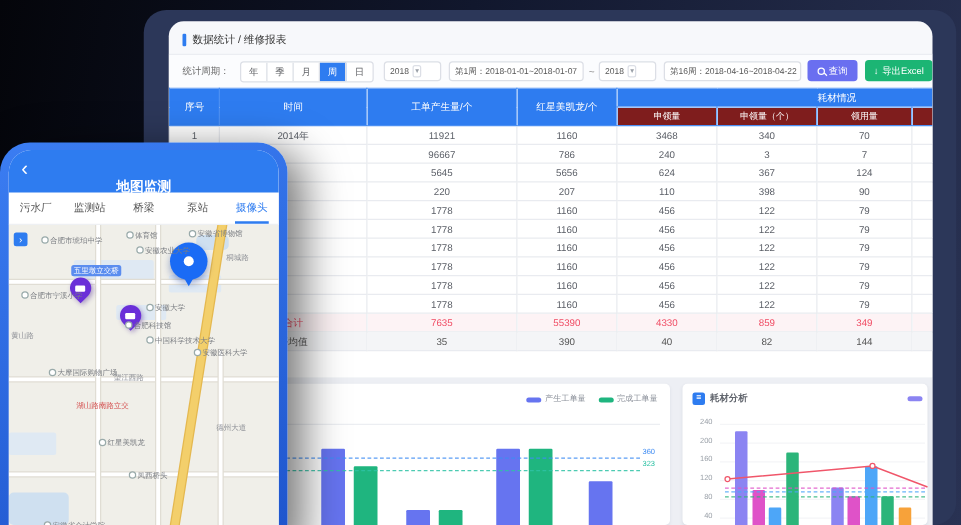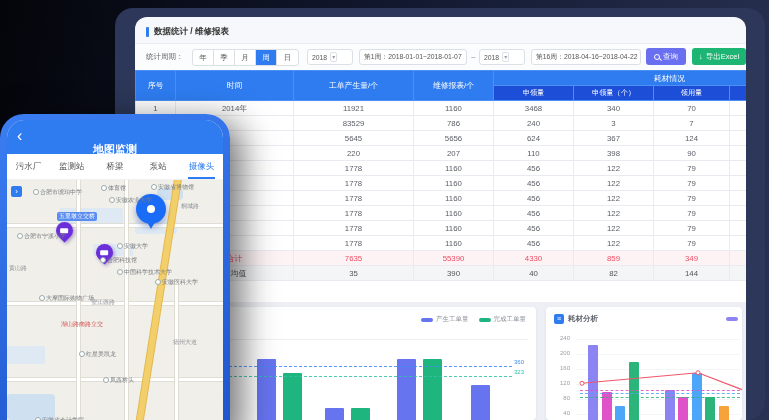--- a/index.html
+++ b/index.html
@@ -6,21 +6,21 @@
   *{box-sizing:border-box;font-family:"Liberation Sans",sans-serif;}
   #stage{position:relative;width:769px;height:420px;overflow:hidden;
          background:linear-gradient(100deg,#04050a 0%,#11172d 45%,#293253 100%);}
   
   .monitor{position:absolute;left:115px;top:8px;width:650px;height:412px;
            background:#2c3759;border-radius:18px;}
   .desk-card{position:absolute;left:20px;top:9px;width:611px;height:403px;
              background:#f7f8fb;border-radius:12px 12px 0 0;overflow:hidden;}
   .breadcrumb{position:absolute;left:11px;top:8px;height:14px;display:flex;align-items:center;gap:5px;}
   .crumb-bar{width:3px;height:10px;background:#2e7cf0;border-radius:1px;}
-  .breadcrumb span{font-size:8.5px;color:#333;font-weight:bold;}
+  .breadcrumb span{font-size:8.5px;color:#333;font-weight:normal;}
   .bc-line{position:absolute;left:0;top:26px;width:100%;height:1px;background:#ebedf2;}
   
   .filterbar{position:absolute;left:0;top:27px;width:100%;height:26px;background:#fbfcfe;}
   .filterbar .lbl{position:absolute;left:11px;top:8px;font-size:7.5px;color:#666;}
   .seg{position:absolute;left:57px;top:5px;display:flex;border:1px solid #dcdfe6;border-radius:3px;overflow:hidden;background:#fff;}
   .seg-btn{width:21px;height:15px;line-height:15px;text-align:center;font-size:7.5px;color:#606266;border-right:1px solid #dcdfe6;cursor:pointer;}
   .seg-btn:last-child{border-right:none;}
   .seg-btn.active{background:#2e7cf0;color:#fff;}
   .mini-select,.mini-input{position:absolute;top:5px;height:16px;background:#fff;border:1px solid #dcdfe6;border-radius:3px;
       font-size:6.8px;color:#555;display:flex;align-items:center;padding:0 4px;white-space:nowrap;overflow:hidden;}
@@ -30,21 +30,21 @@
        display:flex;align-items:center;justify-content:center;gap:3px;cursor:pointer;padding:0 6px;}
   .btn-query{background:#6a6ff0;}
   .btn-export{background:#1cb574;}
   .mag{width:6px;height:6px;border:1px solid #fff;border-radius:50%;position:relative;display:inline-block;}
   .mag::after{content:"";position:absolute;width:3px;height:1px;background:#fff;transform:rotate(45deg);right:-3px;bottom:-1px;}
   
   .tablewrap{position:absolute;left:0;top:53px;width:611px;height:232px;overflow:hidden;background:#fff;}
   table{border-collapse:collapse;table-layout:fixed;width:710px;}
   th,td{border:1px solid #e9ebf0;font-size:7.8px;text-align:center;padding:0;height:15px;overflow:hidden;white-space:nowrap;}
   thead th{background:#2e7cf0;color:#fff;border-color:#4b8ff3;font-weight:normal;font-size:7.8px;}
-  thead tr.sub th{background:#1d4ed8;font-size:7.2px;}
+  thead tr.sub th{background:#7f1d1d;font-size:7.2px;}
   tbody td{color:#5a5e66;background:#fff;}
   tr.total td{background:#fdf3f5;color:#f04c64;}
   tr.avg td{background:#f4f5f7;color:#555;}
   
   .charts{position:absolute;left:0;top:285px;width:611px;height:118px;background:#edeff4;}
   .chart-card{position:absolute;background:#fff;border-radius:4px;box-shadow:0 1px 3px rgba(30,40,80,.08);}
   .cc-left{left:11px;top:5px;width:390px;height:113px;}
   .cc-right{left:411px;top:5px;width:196px;height:113px;}
   .legend{position:absolute;right:10px;top:8px;display:flex;gap:10px;}
   .leg-item{display:flex;align-items:center;gap:3px;font-size:6.5px;color:#8a8f99;}
@@ -149,21 +149,21 @@
               <col style="width: 80px;">
               <col style="width: 80px;">
               <col style="width: 76px;">
               <col style="width: 116px;">
             </colgroup>
             <thead>
               <tr>
                 <th rowspan="2">序号</th>
                 <th rowspan="2">时间</th>
                 <th rowspan="2">工单产生量/个</th>
-                <th rowspan="2">维修报表/个</th>
+                <th rowspan="2">红星美凯龙/个</th>
                 <th colspan="4">耗材情况</th>
               </tr>
               <tr class="sub">
                 <th>申领量</th>
                 <th>申领量（个）</th>
                 <th>领用量</th>
                 <th>金额</th>
               </tr>
             </thead>
             <tbody>
@@ -173,21 +173,21 @@
                 <td>11921</td>
                 <td>1160</td>
                 <td>3468</td>
                 <td>340</td>
                 <td>70</td>
                 <td>250</td>
               </tr>
               <tr>
                 <td>2</td>
                 <td></td>
-                <td>83529</td>
+                <td>96667</td>
                 <td>786</td>
                 <td>240</td>
                 <td>3</td>
                 <td>7</td>
                 <td>650</td>
               </tr>
               <tr>
                 <td>3</td>
                 <td></td>
                 <td>5645</td>

